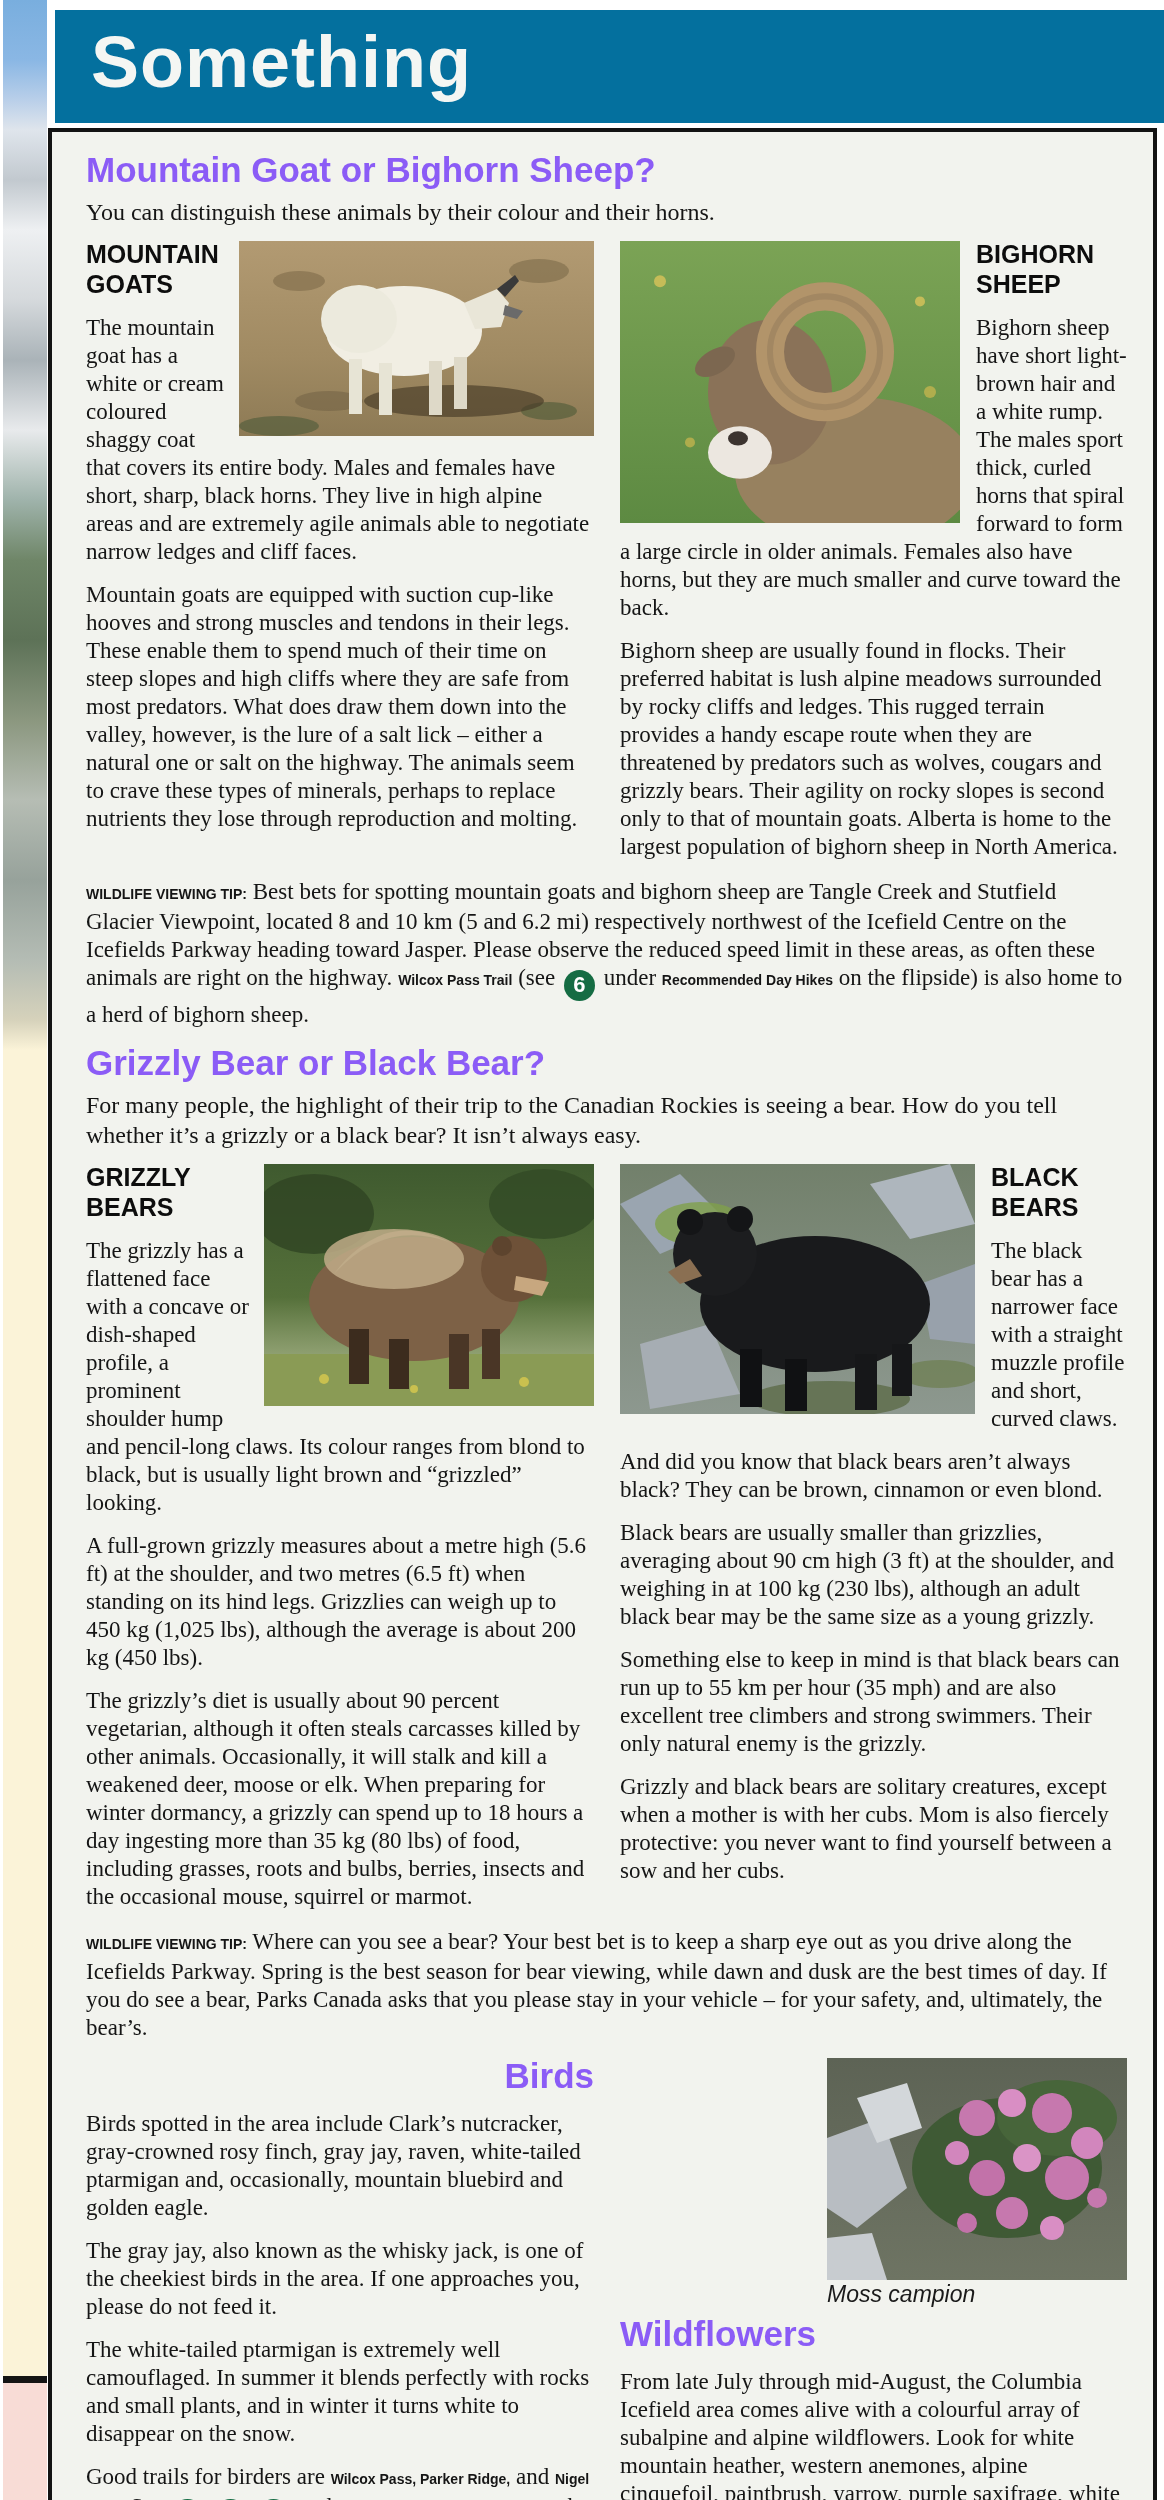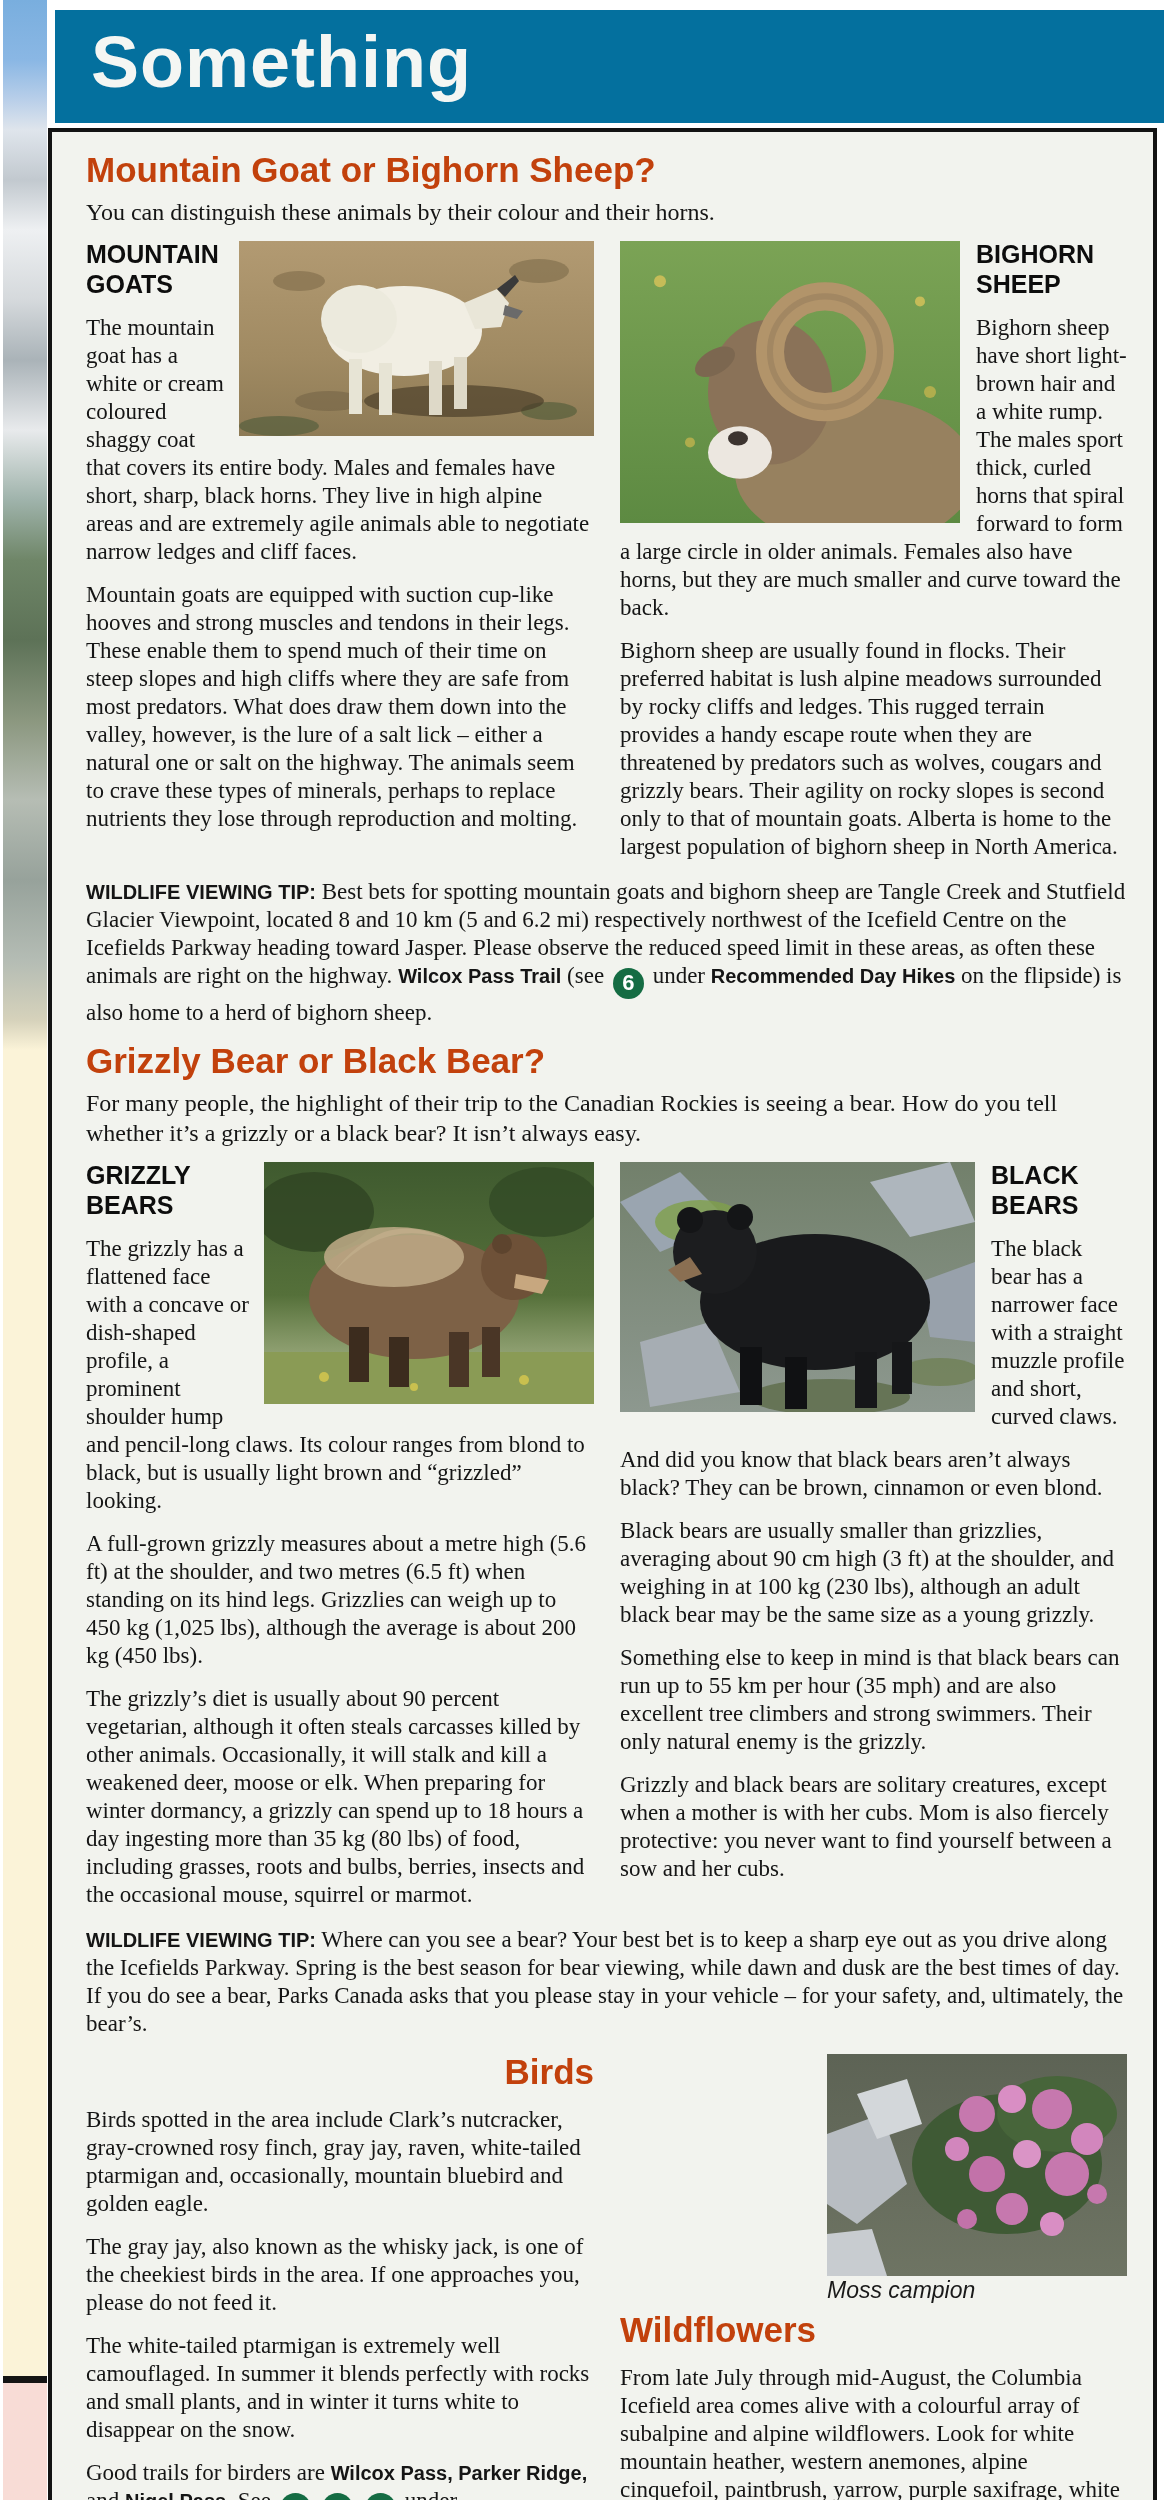--- a/index.html
+++ b/index.html
@@ -18,30 +18,30 @@
   
   .header-band{position:absolute;left:55px;top:10px;width:1109px;height:113px;background:#04709e;}
   .header-band h1{margin:0;padding:16px 0 0 36px;font:bold 72px/1 "Liberation Sans",sans-serif;
       color:#f4f6f3;letter-spacing:1px;}
 
   
   .content-box{position:absolute;left:48px;top:128px;width:1109px;height:2372px;box-sizing:border-box;
       background:#f2f3ee;border:4px solid #131313;border-bottom:none;
       padding:14px 26px 0 34px;overflow:hidden;}
 
-  h2.sec{margin:8px 0 8px;font:bold 35px/1.12 "Liberation Sans",sans-serif;color:#c2410c;}
+  h2.sec{margin:8px 0 8px;font:bold 35px/1.12 "Liberation Sans",sans-serif;color:#8b5cf6;}
   h2.first{margin-top:4px;}
   p.intro{font:24px/30px "Liberation Serif",serif;margin:0 0 12px;}
   .cols{display:flex;gap:26px;align-items:flex-start;}
   .colL{flex:none;width:508px;min-width:0;}
   .colR{flex:1;min-width:0;}
   h3.sub{font:bold 25px/30px "Liberation Sans",sans-serif;margin:0;color:#0d0d0d;}
   p.body{font:23px/28px "Liberation Serif",serif;margin:15px 0 13px;}
   p.tip{font:23px/28px "Liberation Serif",serif;margin:4px 0 14px;clear:both;}
-  .seg-b{font-family:"Liberation Sans",sans-serif;font-weight:bold;font-size:20px;}
+  .seg-b{font-family:"Liberation Sans",sans-serif;font-weight:bold;font-size:14px;}
   .badge{display:inline-flex;width:31px;height:31px;border-radius:50%;background:#156c43;
       color:#ffffff;font:bold 22px/1 "Liberation Sans",sans-serif;align-items:center;
       justify-content:center;vertical-align:-7px;margin:0 3px;}
 
   .ph{display:block;}
   .ph svg{display:block;width:100%;height:100%;}
   .ph-goat{float:right;width:355px;height:195px;margin:2px 0 6px 14px;}
   .ph-sheep{float:left;width:340px;height:282px;margin:2px 16px 6px 0;}
   .ph-grizzly{float:right;width:330px;height:242px;margin:2px 0 8px 14px;}
   .ph-bear{float:left;width:355px;height:250px;margin:2px 16px 8px 0;}

